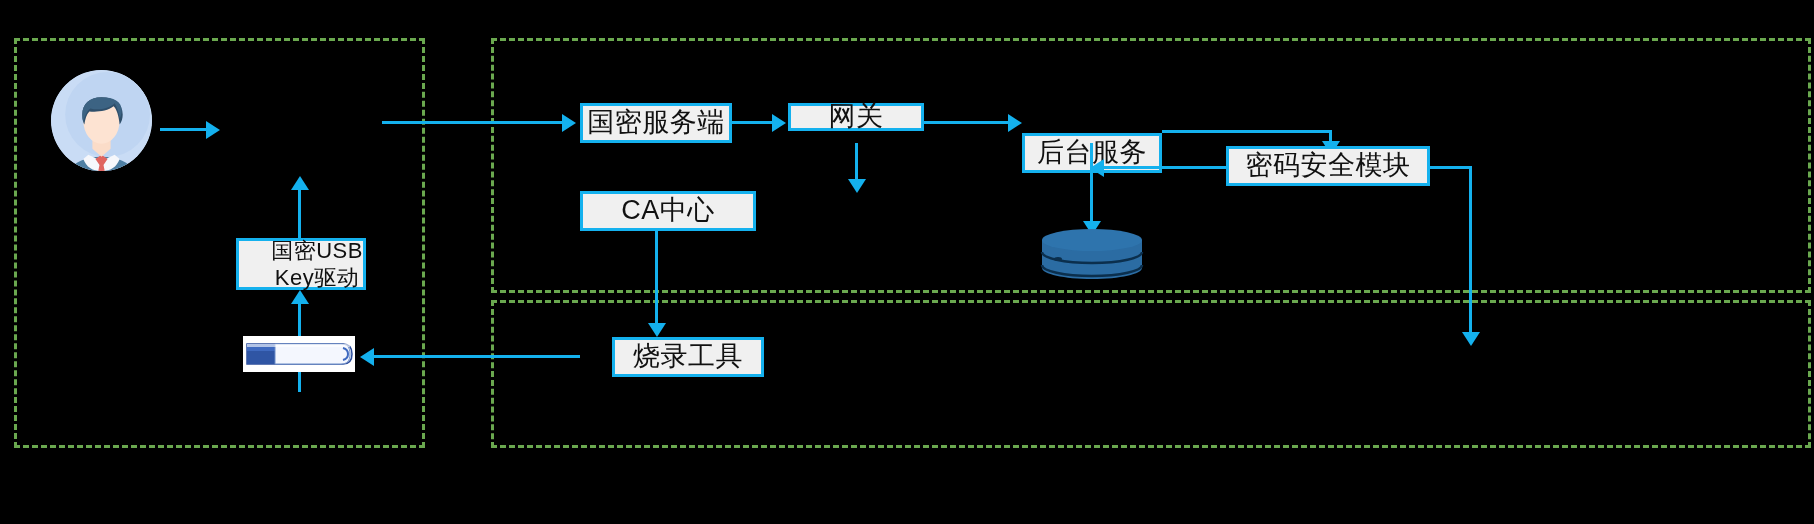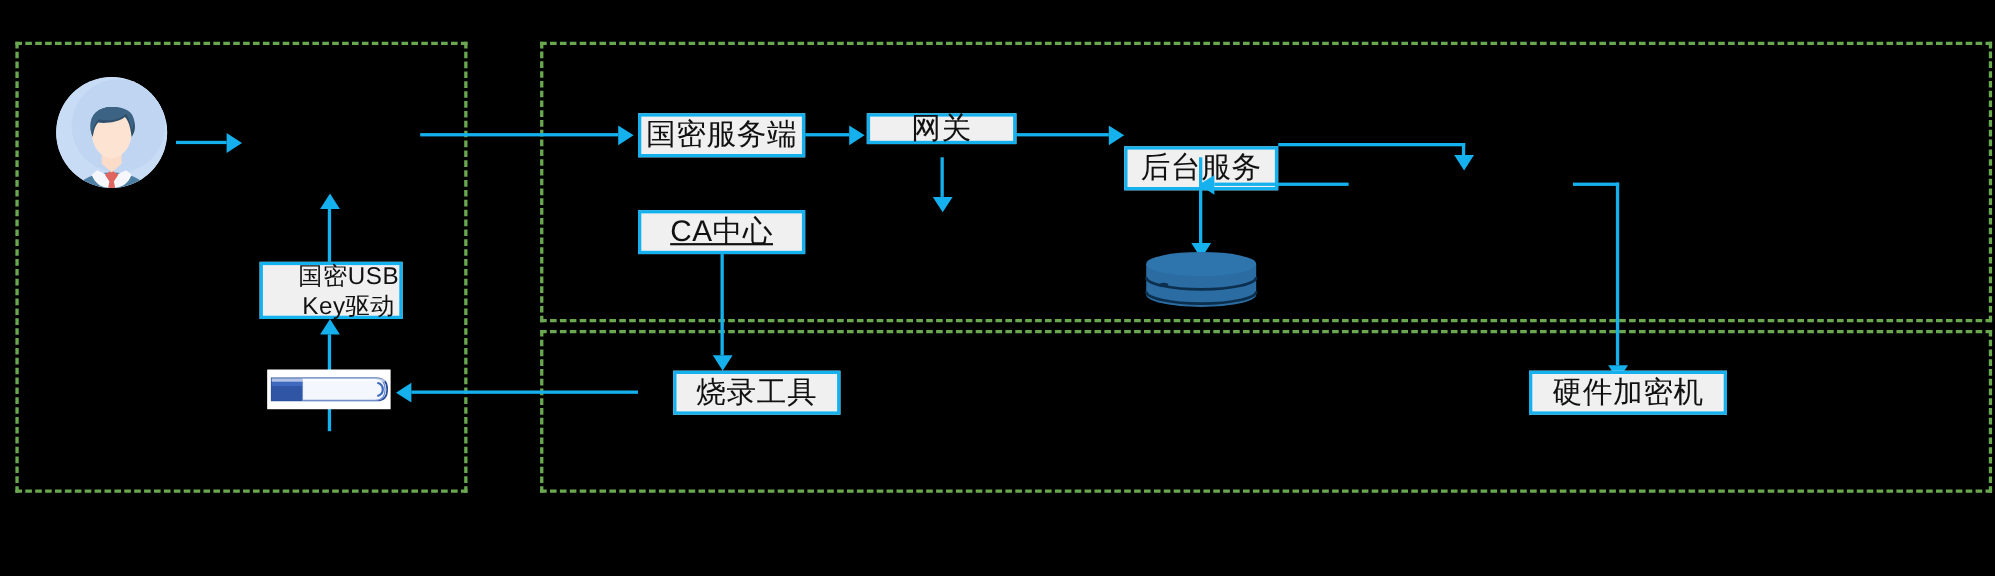--- a/index.html
+++ b/index.html
@@ -108,51 +108,51 @@
   <div class="ar ar-d" style="left:848px;top:179px;"></div>
 
   <div class="node" style="left:1022px;top:103px;width:140px;height:40px;margin-top:30px;">
     <span>后台服务</span>
   </div>
 
   <div class="ln lnh" style="left:1162px;top:130px;width:170px;"></div>
   <div class="ln lnv" style="left:1329px;top:130px;height:18px;"></div>
   <div class="ar ar-d" style="left:1322px;top:141px;"></div>
 
+  <div class="node" style="left:1226px;top:146px;width:204px;height:40px;">
+    <span>密码安全模块</span>
+  </div>
 
   <div class="ln lnh" style="left:1104px;top:166px;width:122px;"></div>
   <div class="ar ar-l" style="left:1090px;top:159px;"></div>
   <div class="ln lnv" style="left:1090px;top:143px;height:24px;"></div>
 
   <div class="ln lnv" style="left:1090px;top:166px;height:55px;"></div>
   <div class="ar ar-d" style="left:1083px;top:221px;"></div>
 
   <div class="db" style="left:1040px;top:228px;width:104px;height:52px;">
     <svg viewBox="0 0 104 52" width="104" height="52">
       <path d="M2 12v28c0 6 22 11 50 11s50-5 50-11V12z" fill="#2b6ca3"></path>
       <ellipse cx="52" cy="12" rx="50" ry="11" fill="#2e74ad"></ellipse>
       <path d="M2 24c0 6 22 11 50 11s50-5 50-11" fill="none" stroke="#0b2f4d" stroke-width="2.5"></path>
       <path d="M2 37c0 6 22 11 50 11s50-5 50-11" fill="none" stroke="#0b2f4d" stroke-width="2.5"></path>
       <ellipse cx="18" cy="31" rx="4" ry="2" fill="#0b2f4d"></ellipse>
     </svg>
   </div>
 
-  <div class="node" style="left:580px;top:191px;width:152px;height:40px;text-decoration:underline;">
+  <div class="node" style="left:580px;top:191px;width:176px;height:40px;">
     <span>CA中心</span>
   </div>
 
   <div class="ln lnv" style="left:655px;top:231px;height:92px;"></div>
   <div class="ar ar-d" style="left:648px;top:323px;"></div>
 
 
   <div class="node" style="left:580px;top:337px;width:152px;height:40px;margin-left:32px;">
     <span>烧录工具</span>
   </div>
 
   <div class="ln lnh" style="left:1430px;top:166px;width:42px;"></div>
   <div class="ln lnv" style="left:1469px;top:166px;height:166px;"></div>
   <div class="ar ar-d" style="left:1462px;top:332px;"></div>
 
-  <div class="node" style="left:1390px;top:337px;width:180px;height:40px;">
-    <span>硬件加密机</span>
-  </div>
 
 </div>
 
 </body></html>

